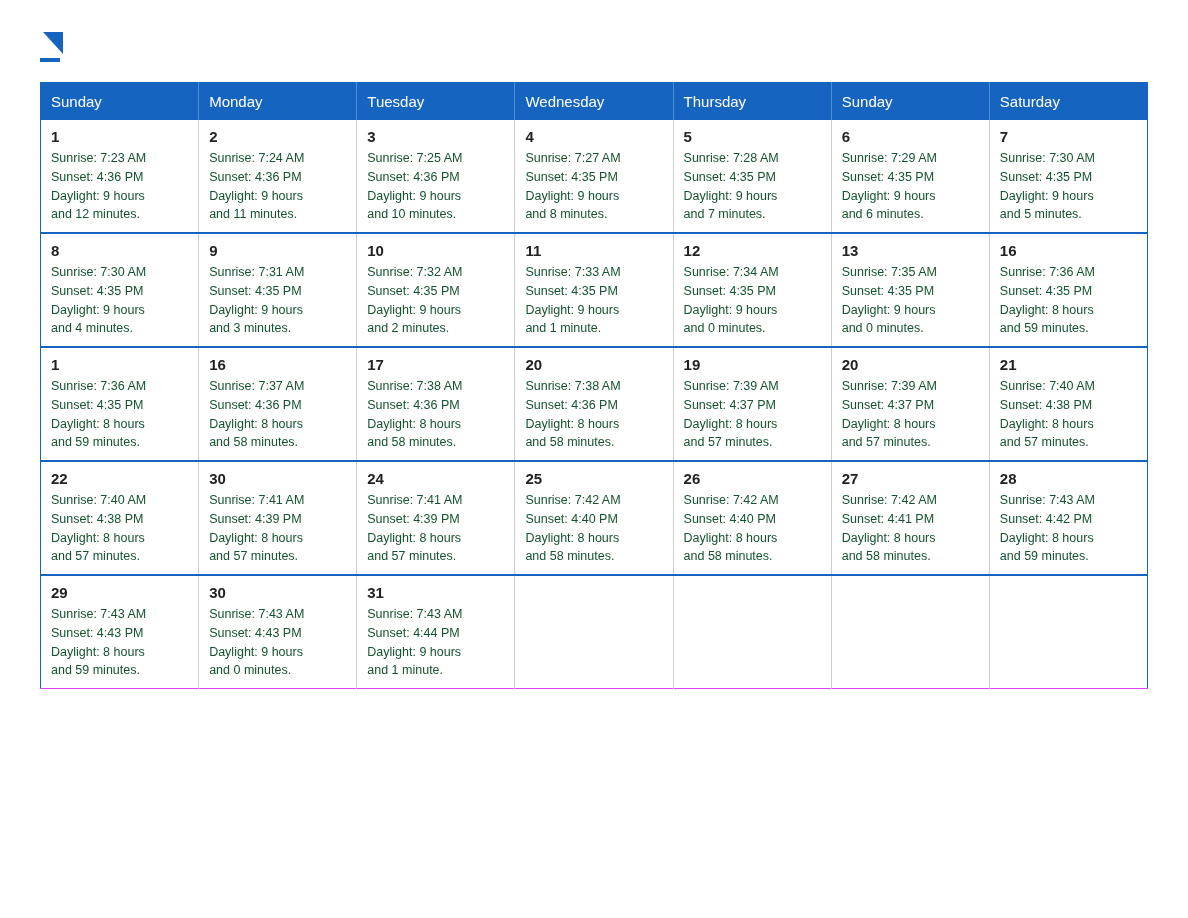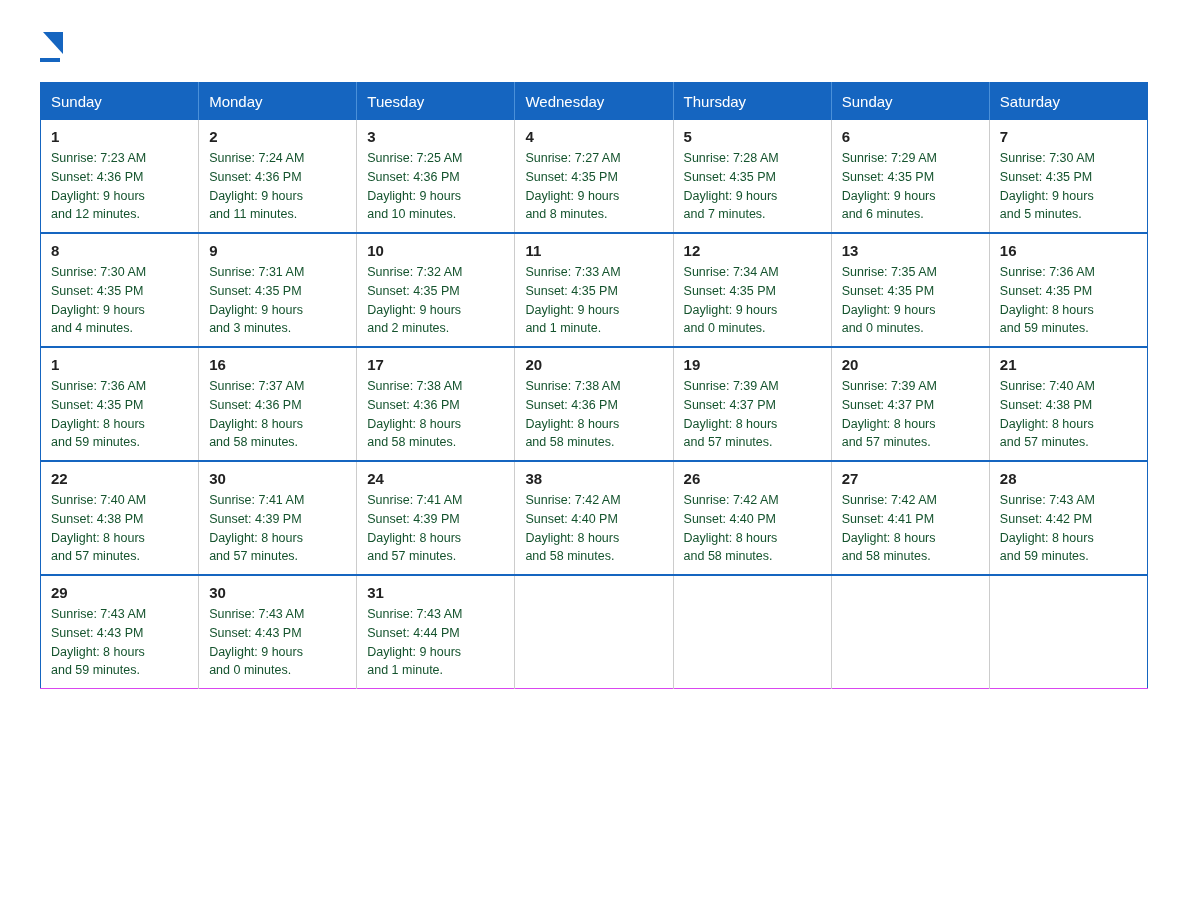--- a/index.html
+++ b/index.html
@@ -236,21 +236,21 @@
         </td>
         <td>
           <span class="day-number">30</span>
           <div class="day-info">Sunrise: 7:41 AM<br>Sunset: 4:39 PM<br>Daylight: 8 hours<br>and 57 minutes.</div>
         </td>
         <td>
           <span class="day-number">24</span>
           <div class="day-info">Sunrise: 7:41 AM<br>Sunset: 4:39 PM<br>Daylight: 8 hours<br>and 57 minutes.</div>
         </td>
         <td>
-          <span class="day-number">38</span>
+          <span class="day-number">25</span>
           <div class="day-info">Sunrise: 7:42 AM<br>Sunset: 4:40 PM<br>Daylight: 8 hours<br>and 58 minutes.</div>
         </td>
         <td>
           <span class="day-number">26</span>
           <div class="day-info">Sunrise: 7:42 AM<br>Sunset: 4:40 PM<br>Daylight: 8 hours<br>and 58 minutes.</div>
         </td>
         <td>
           <span class="day-number">27</span>
           <div class="day-info">Sunrise: 7:42 AM<br>Sunset: 4:41 PM<br>Daylight: 8 hours<br>and 58 minutes.</div>
         </td>

